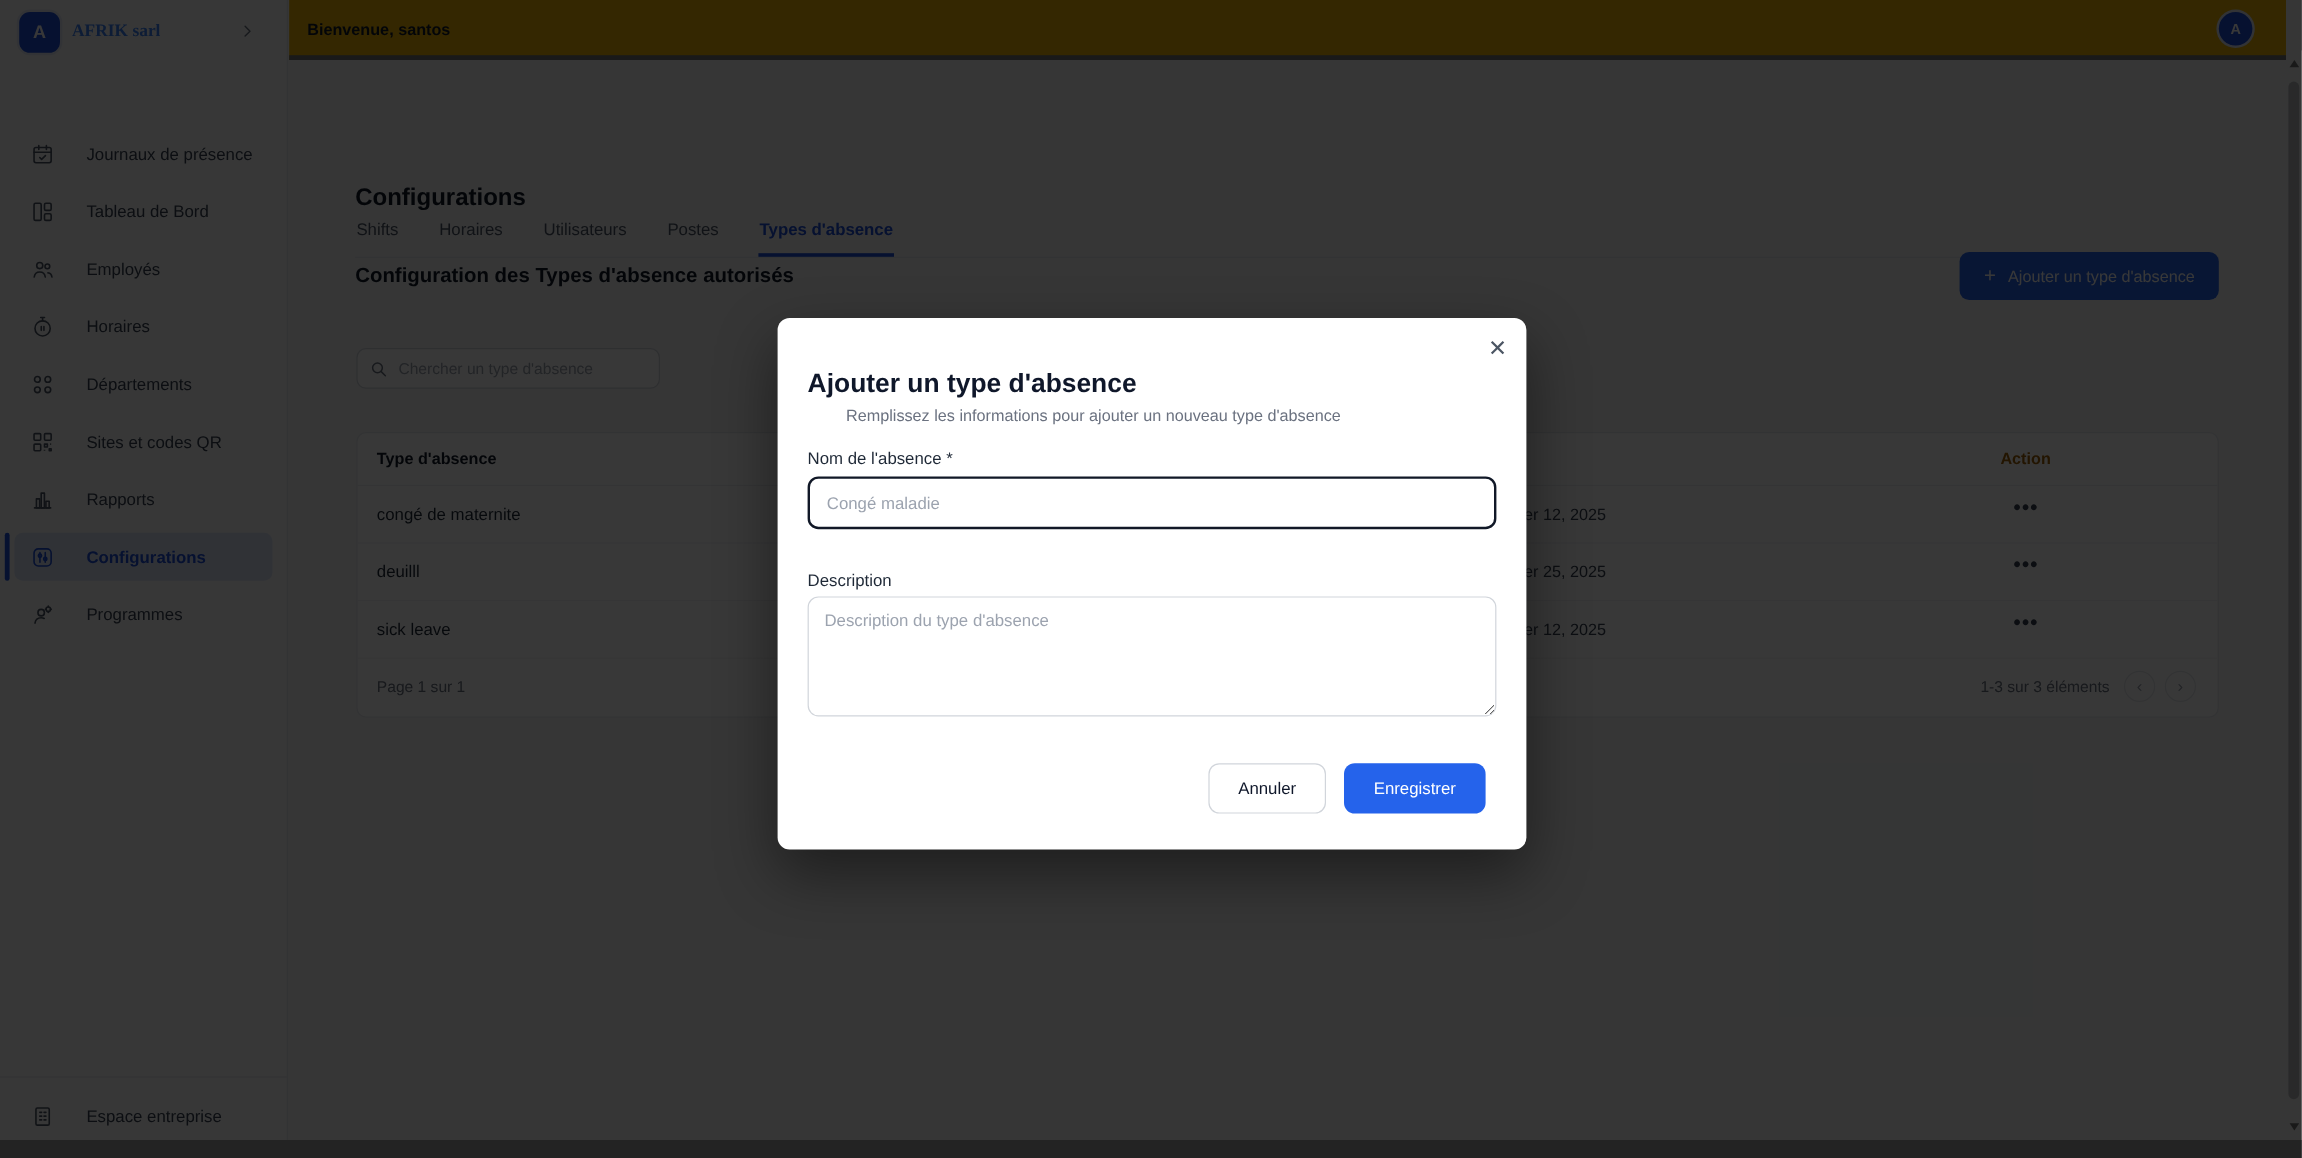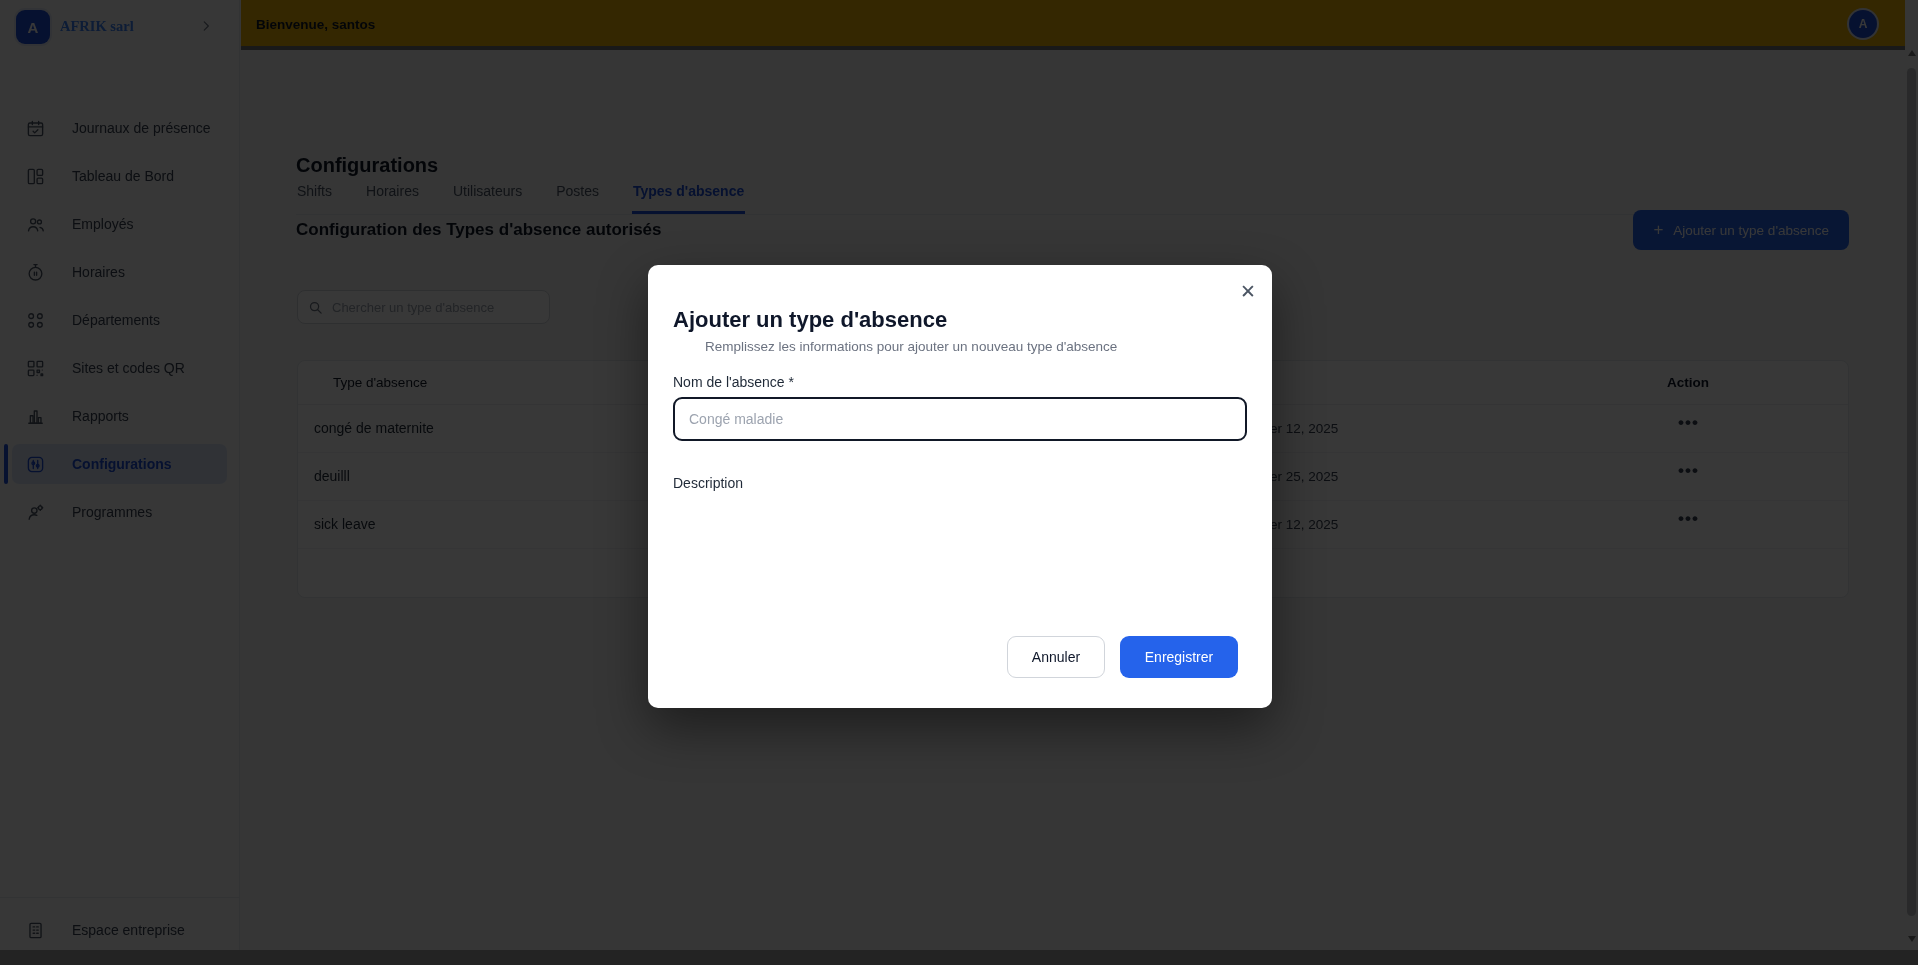--- a/index.html
+++ b/index.html
@@ -38,22 +38,22 @@
   .section-heading{position:absolute;left:0;top:10px;font-size:17px;font-weight:700;color:#111827;}
   .add-btn{position:absolute;right:0;top:0;height:40px;padding:0 20px;background:#2563eb;border:none;border-radius:8px;
     color:#fff;font-size:13.5px;display:flex;align-items:center;gap:10px;cursor:pointer;}
   .search-box{position:absolute;left:56px;top:240px;width:253px;height:34px;background:#fff;border:1px solid #d1d5db;border-radius:8px;}
   .search-box svg{position:absolute;left:10px;top:9px;color:#6b7280;}
   .search-box input{position:absolute;left:32px;top:0;width:210px;height:32px;border:none;outline:none;background:transparent;font-size:13px;color:#111827;}
   .search-box input::placeholder{color:#9ca3af;}
 
   .table-card{position:absolute;left:56px;top:310px;width:1552px;height:238px;background:#fff;border:1px solid #e5e7eb;border-radius:8px;}
   .thead{position:absolute;left:0;top:0;width:100%;height:44px;border-bottom:1px solid #eceef1;}
-  .th-type{position:absolute;left:16px;top:14px;font-size:13.5px;font-weight:400;color:#111827;margin-left:19px;}
-  .th-action{position:absolute;left:1369px;top:14px;font-size:13.5px;font-weight:700;color:#0f172a;}
+  .th-type{position:absolute;left:16px;top:14px;font-size:13.5px;font-weight:700;color:#111827;}
+  .th-action{position:absolute;left:1369px;top:14px;font-size:13.5px;font-weight:700;color:#a16207;}
   .trow{position:absolute;left:0;width:100%;height:48px;border-bottom:1px solid #f1f2f4;cursor:pointer;}
   .td-name{position:absolute;left:16px;top:15px;font-size:14px;color:#1f2937;}
   .td-date{position:absolute;left:972px;top:16px;font-size:13.5px;color:#374151;white-space:nowrap;}
   .td-dots{position:absolute;left:1380px;top:8px;font-size:17px;letter-spacing:1px;color:#374151;cursor:pointer;font-weight:700;}
   .tfoot{position:absolute;left:0;bottom:0;width:100%;height:49px;}
   .pg-left{position:absolute;left:16px;top:17px;font-size:13px;color:#6b7280;}
   .pg-right{position:absolute;right:90px;top:17px;font-size:13px;color:#6b7280;}
   .pg-btn{position:absolute;top:11px;width:26px;height:26px;border-radius:50%;border:1px solid #e5e7eb;background:#fff;
     color:#9ca3af;font-size:14px;line-height:1;display:flex;align-items:center;justify-content:center;cursor:pointer;padding:0;}
   .pg-prev{right:52px;} .pg-next{right:18px;}
@@ -259,36 +259,47 @@
               <span class="td-name">deuilll</span>
               <span class="td-date">er 25, 2025</span>
               <span class="td-dots">•••</span>
             </div>
             <div class="trow" style="top: 140px;">
               <span class="td-name">sick leave</span>
               <span class="td-date">er 12, 2025</span>
               <span class="td-dots">•••</span>
             </div>
           </div>
+        <div class="tfoot">
+          <span class="pg-left">Page 1 sur 1</span>
+          <span class="pg-right">1-3 sur 3 éléments</span>
+          <button class="pg-btn pg-prev">
+              <span>‹</span>
+            </button>
+          <button class="pg-btn pg-next">
+              <span>›</span>
+            </button>
+        </div>
       </div>
     </div>
   </main>
 
   <div class="scrollbar">
     <div class="sb-arrow sb-up"></div>
     <div class="sb-thumb"></div>
     <div class="sb-arrow sb-down"></div>
   </div>
 
   <div class="backdrop"></div>
   <div class="bottom-strip"></div>
 
   <div class="modal">
     <h2 class="modal-title">Ajouter un type d'absence</h2>
     <p class="modal-sub">Remplissez les informations pour ajouter un nouveau type d'absence</p>
     <button class="modal-close">✕</button>
     <label class="fld-label lbl-name">Nom de l'absence *</label>
     <input class="inp-name" type="text" placeholder="Congé maladie" style="">
     <label class="fld-label lbl-desc">Description</label>
+    <textarea class="ta-desc" placeholder="Description du type d'absence" style=""></textarea>
     <button class="btn-cancel">Annuler</button>
     <button class="btn-save">Enregistrer</button>
   </div>
 </div>
 
 </body></html>

